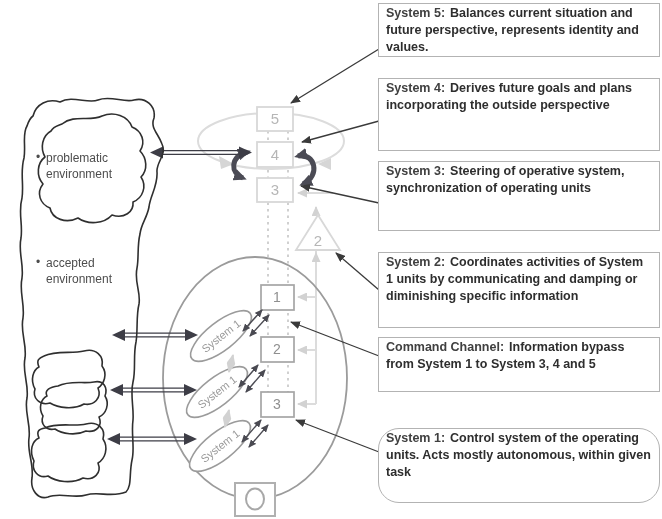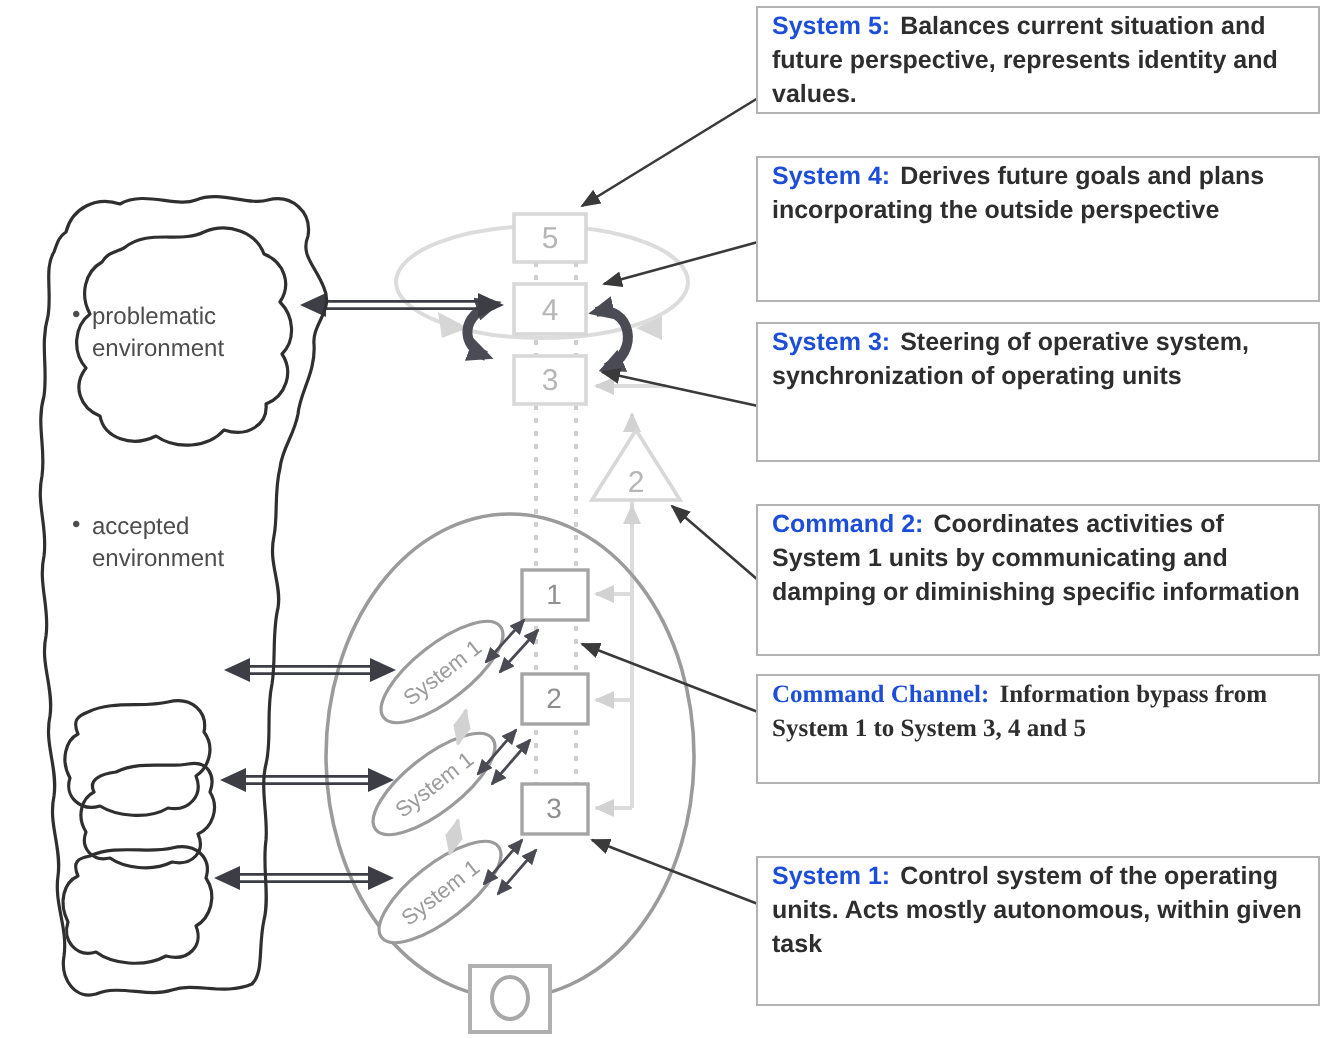--- a/index.html
+++ b/index.html
@@ -2,27 +2,27 @@
 <html><head>
 <meta charset="utf-8">
 <style>
   html,body{margin:0;padding:0;background:#fff;}
   #stage{position:relative;width:662px;height:519px;background:#fff;overflow:hidden;
          font-family:"Liberation Sans",sans-serif;}
   #diagram{position:absolute;left:0;top:0;}
   .co{position:absolute;left:378px;width:282px;box-sizing:border-box;
       border:1.5px solid #b3b3b3;background:#fff;padding:1px 7px 2px 7px;
       font-weight:bold;font-size:12.5px;line-height:17px;color:#2e2e2e;}
-  .co-label{color:#1d4ed8;margin-right:5px;}
+  .co-label{color:#404040;margin-right:5px;}
   .co-s5{top:3px;height:54px;}
   .co-s4{top:78px;height:73px;}
   .co-s3{top:161px;height:70px;}
   .co-s2{top:252px;height:76px;}
-  .co-cc{top:337px;height:55px;font-family:Liberation Serif, serif;}
-  .co-s1{top:428px;height:75px;}
+  .co-cc{top:337px;height:55px;}
+  .co-s1{top:428px;height:75px;border-radius:21px;}
   .env-text{font-size:12px;fill:#4d4d4d;}
   .num-light{font-size:15px;fill:#b6b6b6;}
   .num-mid{font-size:14px;fill:#8f8f8f;}
   .unit-label{font-size:11px;fill:#9b9b9b;}
 </style>
 </head>
 <body>
 
 <div id="stage">
 
@@ -212,21 +212,21 @@
 <div class="co co-s5">
   <span class="co-label">System 5:</span><span>Balances current situation and future perspective, represents identity and values.</span>
 </div>
 <div class="co co-s4">
   <span class="co-label">System 4:</span><span>Derives future goals and plans incorporating the outside perspective</span>
 </div>
 <div class="co co-s3">
   <span class="co-label">System 3:</span><span>Steering of operative system, synchronization of operating units</span>
 </div>
 <div class="co co-s2">
-  <span class="co-label">Command 2:</span><span>Coordinates activities of System 1 units by communicating and damping or diminishing specific information</span>
+  <span class="co-label">System 2:</span><span>Coordinates activities of System 1 units by communicating and damping or diminishing specific information</span>
 </div>
 <div class="co co-cc">
   <span class="co-label">Command Channel:</span><span>Information bypass from System 1 to System 3, 4 and 5</span>
 </div>
 <div class="co co-s1">
   <span class="co-label">System 1:</span><span>Control system of the operating units. Acts mostly autonomous, within given task</span>
 </div>
 
 </div>
 

